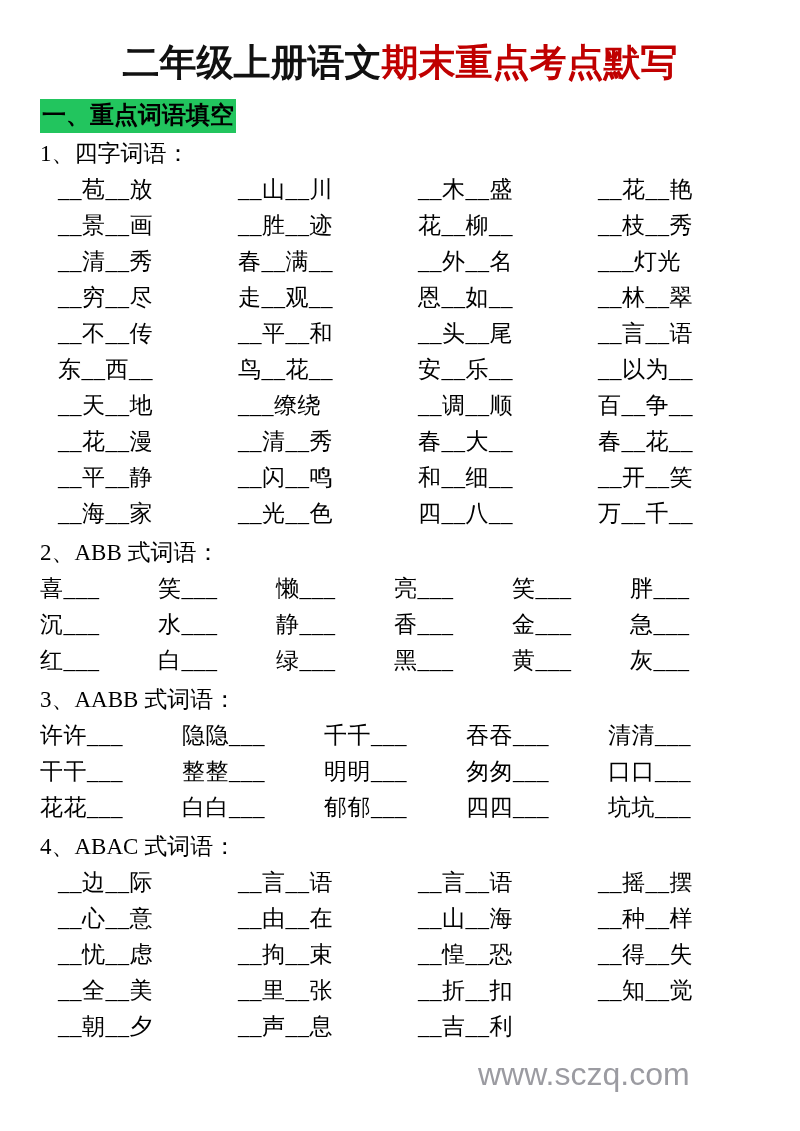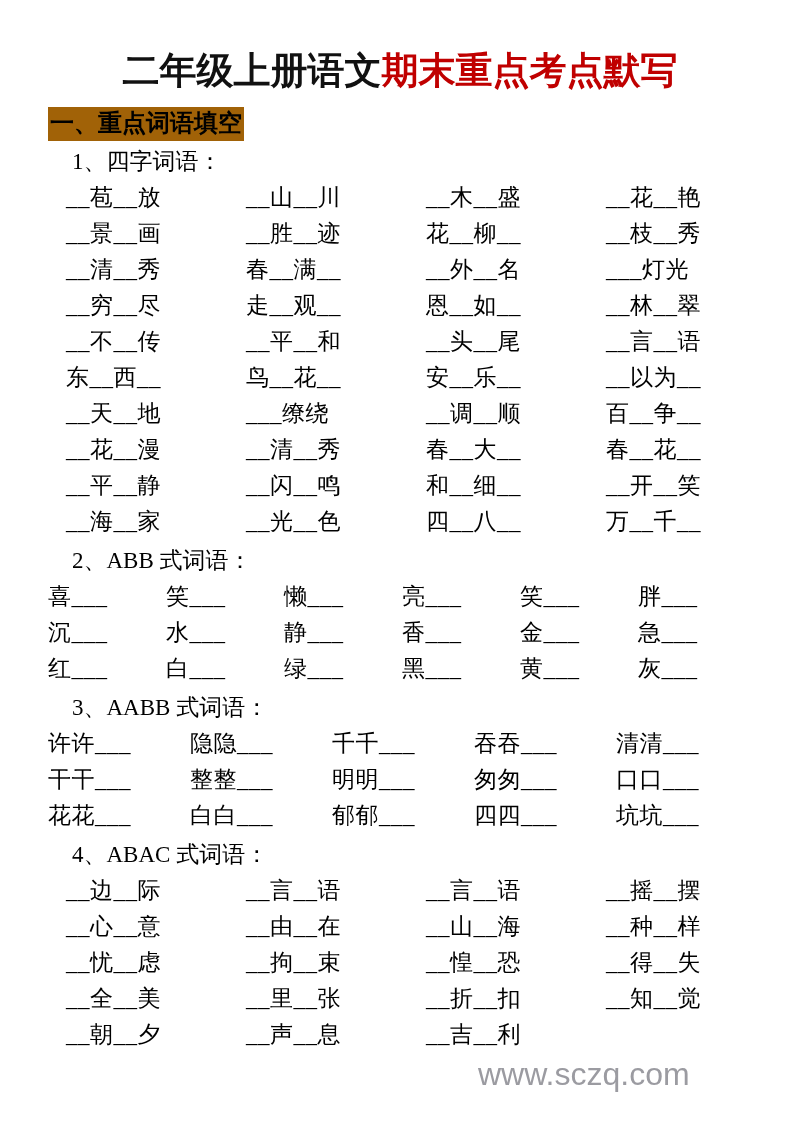--- a/index.html
+++ b/index.html
@@ -12,21 +12,21 @@
     height: 1131px;
     position: relative;
     overflow: hidden;
     font-family: "Liberation Serif", "DejaVu Serif", serif;
     color: #000000;
   }
 
   .page {
     position: absolute;
     inset: 0;
-    padding: 8px;
+    padding: 0;
   }
 
   
   .doc-title {
     text-align: center;
     font-size: 37px;
     font-weight: bold;
     letter-spacing: 0px;
     line-height: 1;
     margin: 0;
@@ -36,37 +36,36 @@
   .title-black { color: #111111; }
   .title-red   { color: #c00000; }
 
   
   .section-heading-wrap {
     padding-left: 40px;
     margin-top: 18px;
   }
   .section-heading {
     display: inline-block;
-    background: #a16207;
+    background: #22c55e;
     color: #000000;
     font-weight: bold;
     font-size: 24px;
     line-height: 31px;
     padding: 1px 2px 2px 2px;
     white-space: nowrap;
   }
 
   
   .sub-label {
     padding-left: 40px;
     font-size: 23px;
     line-height: 36px;
     margin-top: 3px;
     white-space: nowrap;
-    margin-left: 24px;
   }
 
   
   .grid {
     padding-left: 40px;
     padding-right: 8px;
   }
   .grid-row {
     display: flex;
     line-height: 36px;

